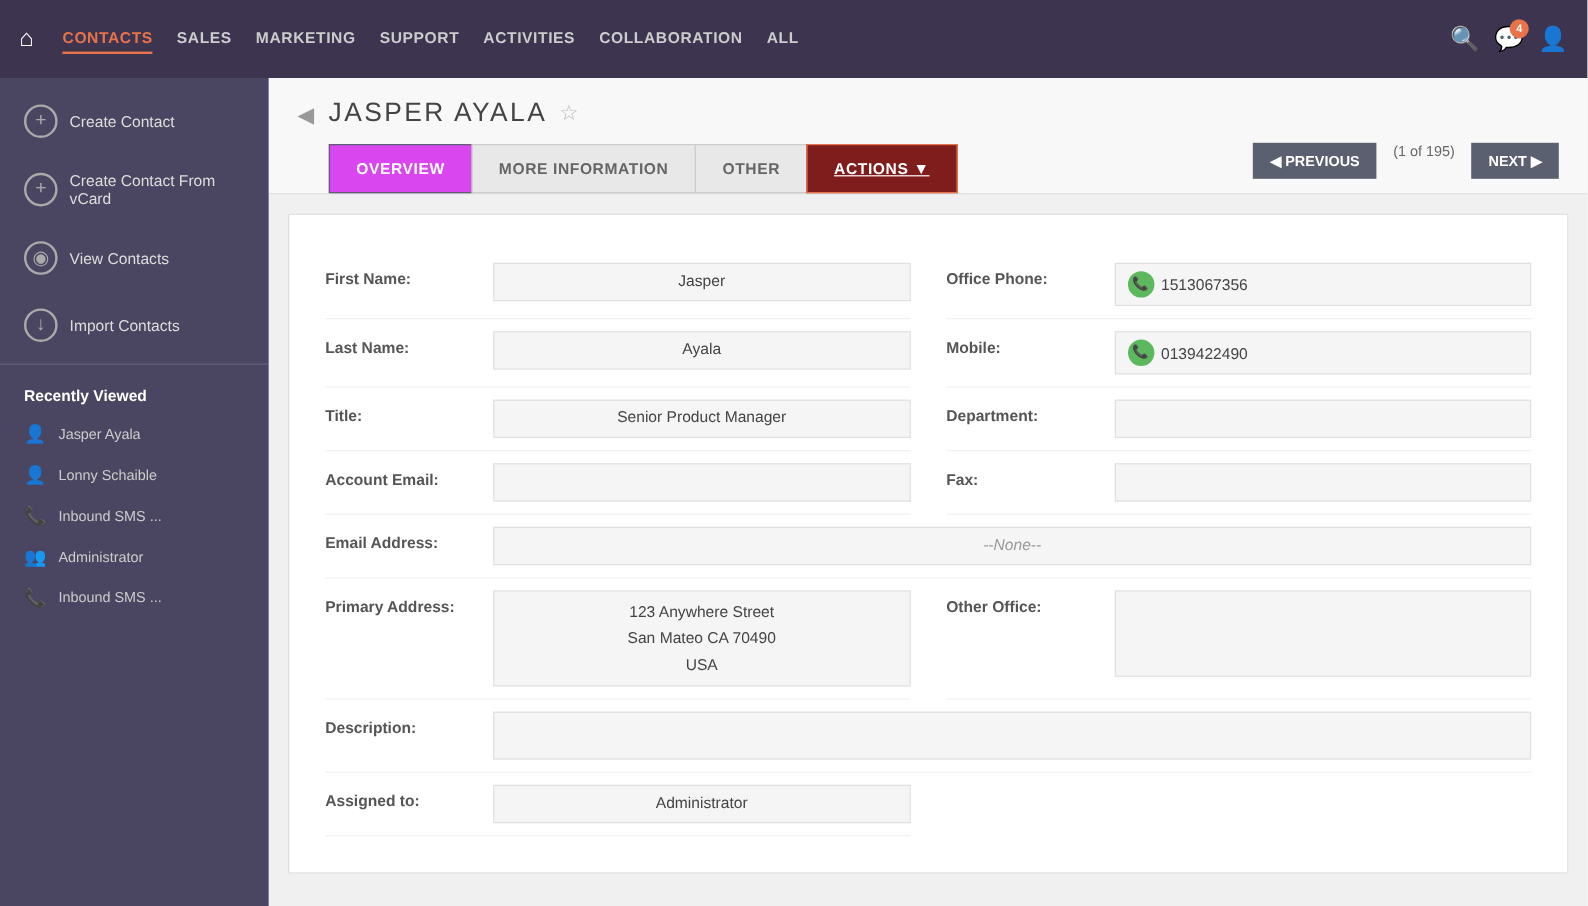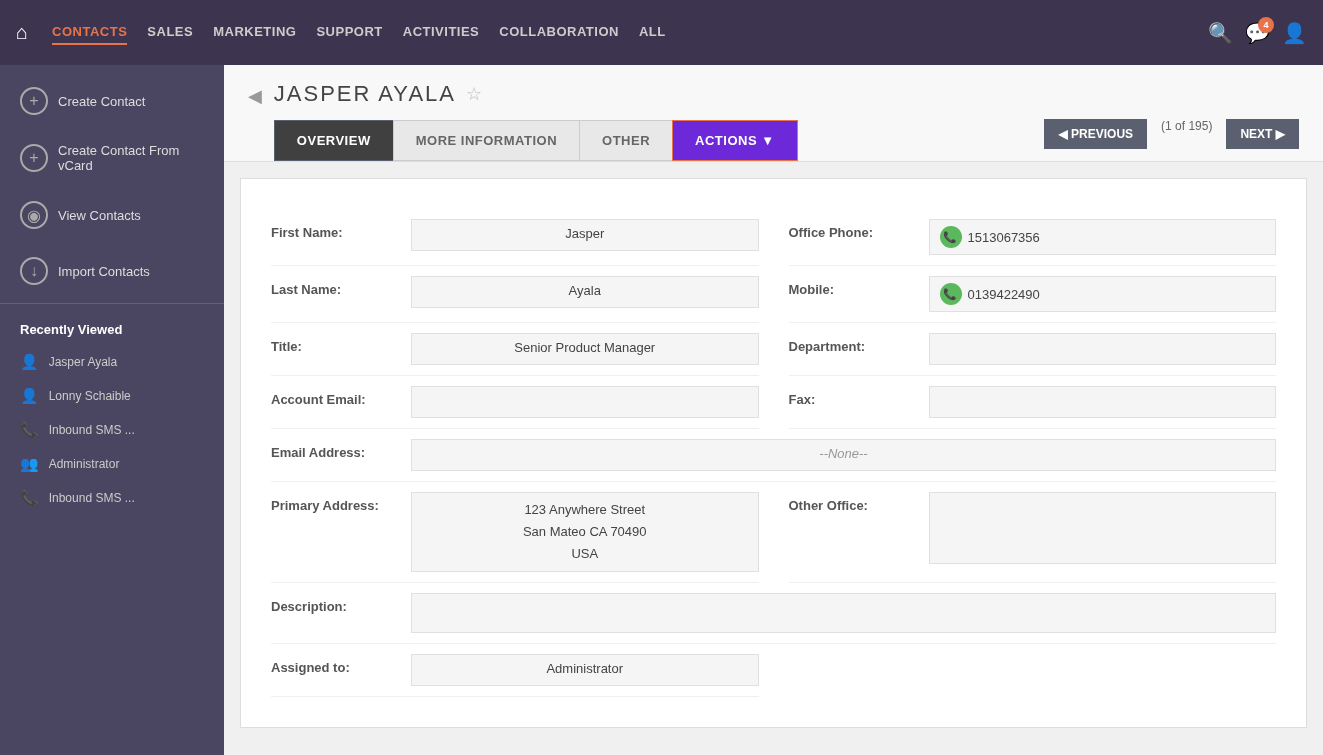--- a/index.html
+++ b/index.html
@@ -192,28 +192,29 @@
       font-weight: 600;
       letter-spacing: 0.5px;
       cursor: pointer;
       border: 1px solid #ccc;
       background: #e8e8e8;
       color: #666;
       text-transform: uppercase;
       margin-right: -1px;
     }
     .tab.active {
-      background: #404040;
+      background: #d946ef;
       color: #fff;
       border-color: #5a6070;
     }
     .tab.actions-tab {
-      background: #6d28d9;
+      background: #7f1d1d;
       color: #fff;
       border-color: #e8734a;
+      text-decoration: underline;
     }
     .pagination-area {
       display: flex;
       align-items: flex-start;
       gap: 8px;
       margin-bottom: 12px;
     }
     .prev-btn, .next-btn {
       background: #5a6070;
       color: #fff;

